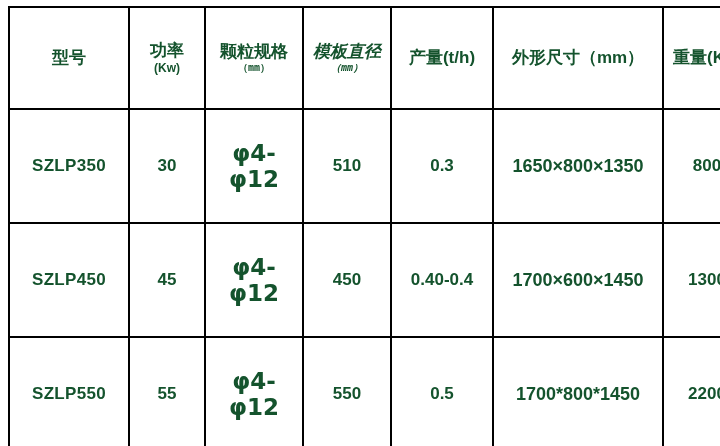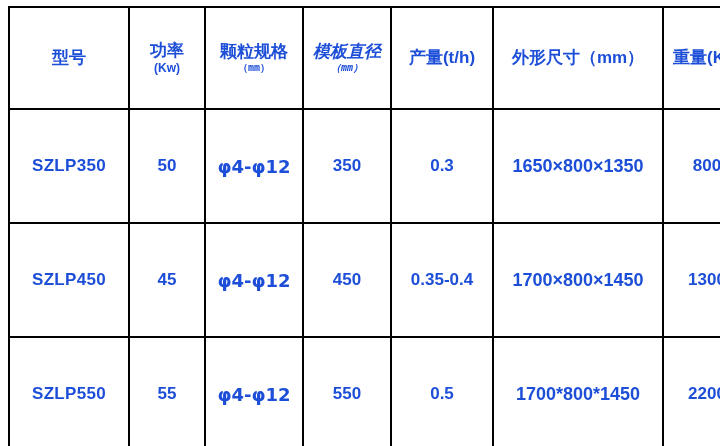--- a/index.html
+++ b/index.html
@@ -25,21 +25,21 @@
     width: 704px;
     margin: 6px 0 0 8px;
     table-layout: fixed;
   }
   table.spec td, table.spec th {
     border: 2px solid #000000;
     text-align: center;
     vertical-align: middle;
     padding: 2px 2px;
     font-weight: bold;
-    color: #1d4ed8;
+    color: #14532d;
   }
   thead th {
     height: 96px;
     font-size: 17px;
     line-height: 1.18;
   }
   thead th .hdr-line {
     display: block;
   }
   thead th .unit {
@@ -58,21 +58,21 @@
   .col-model    { width: 114px; }
   .col-power    { width: 70px;  }
   .col-pellet   { width: 92px; margin-left: 8px;  }
   .col-die      { width: 82px; font-style: italic;  }
   .col-output   { width: 96px;  }
   .col-dim      { width: 164px; margin-left: 14px; }
   .col-weight   { width: 82px;  }
 
   td.model-cell { font-size: 17px; letter-spacing: 0.3px; }
   td.dim-cell   { font-size: 18px; }
-  td.pellet-cell{ font-size: 18px; }
+  td.pellet-cell{ font-size: 23px; }
   .phi { font-family: "DejaVu Sans", sans-serif; }
 </style>
 </head>
 <body>
 
 <div class="sheet">
   <table class="spec">
     <thead>
       <tr>
         <th class="col-model">
@@ -97,34 +97,34 @@
           <span class="hdr-line mm-wrap">外形尺寸（mm）</span>
         </th>
         <th class="col-weight">
           <span class="hdr-line">重量(Kg)</span>
         </th>
       </tr>
     </thead>
     <tbody>
       <tr>
         <td class="model-cell">SZLP350</td>
-        <td>50</td>
+        <td>30</td>
         <td class="pellet-cell phi">φ4-φ12</td>
-        <td>350</td>
+        <td>510</td>
         <td>0.3</td>
         <td class="dim-cell">1650×800×1350</td>
         <td>800</td>
       </tr>
       <tr>
         <td class="model-cell">SZLP450</td>
         <td>45</td>
         <td class="pellet-cell phi">φ4-φ12</td>
         <td>450</td>
-        <td>0.35-0.4</td>
-        <td class="dim-cell">1700×800×1450</td>
+        <td>0.40-0.4</td>
+        <td class="dim-cell">1700×600×1450</td>
         <td>1300</td>
       </tr>
       <tr>
         <td class="model-cell">SZLP550</td>
         <td>55</td>
         <td class="pellet-cell phi">φ4-φ12</td>
         <td>550</td>
         <td>0.5</td>
         <td class="dim-cell">1700*800*1450</td>
         <td>2200</td>

